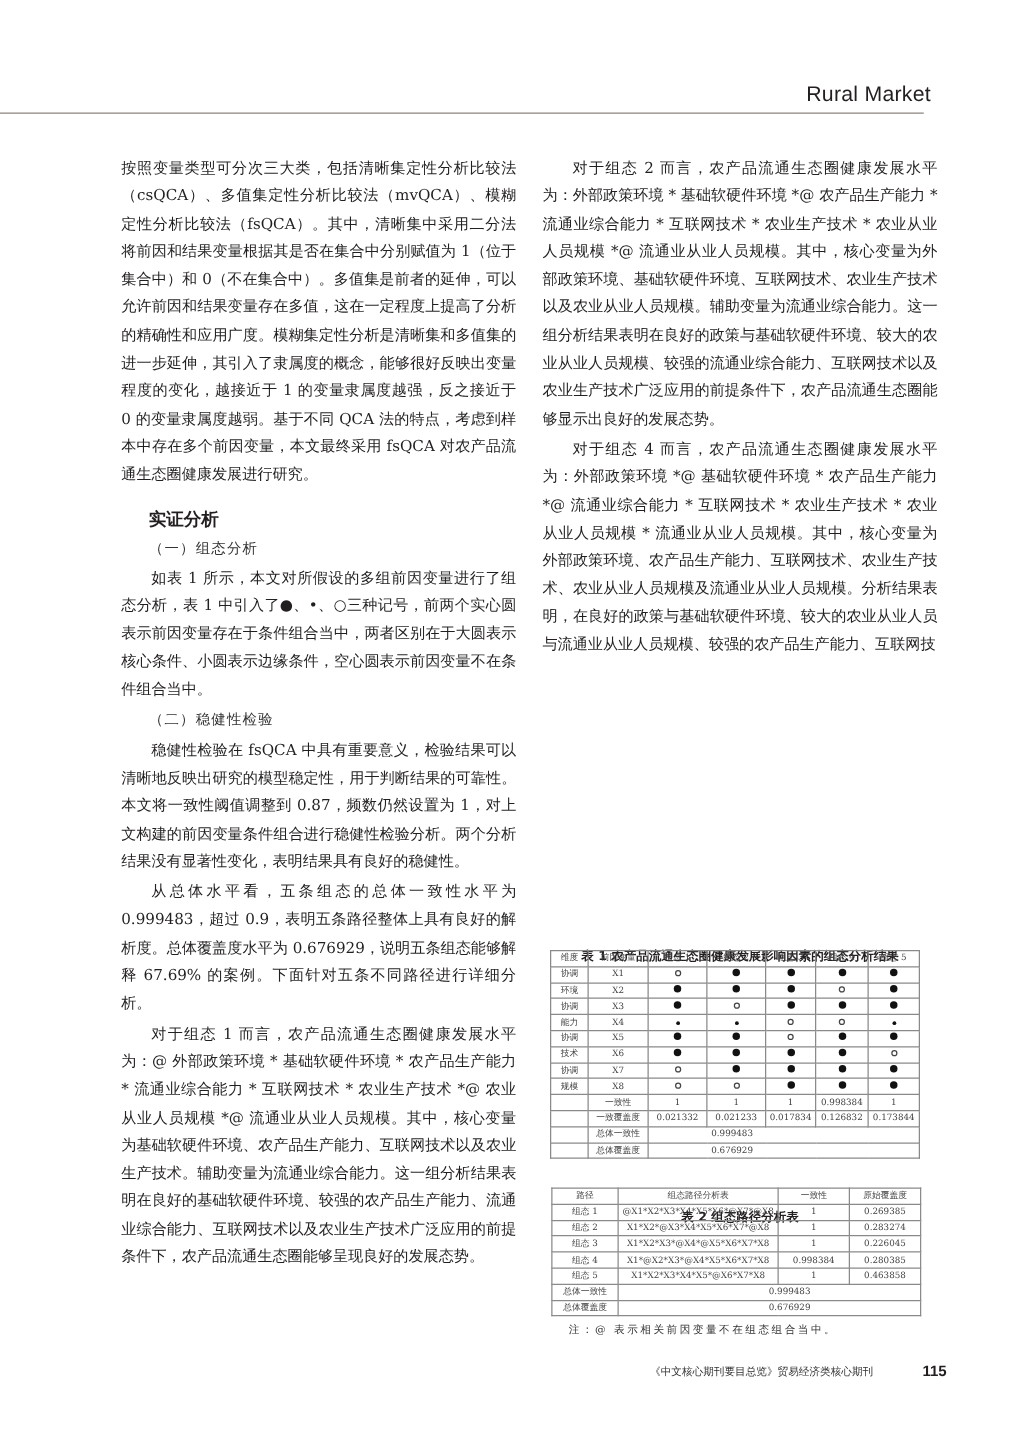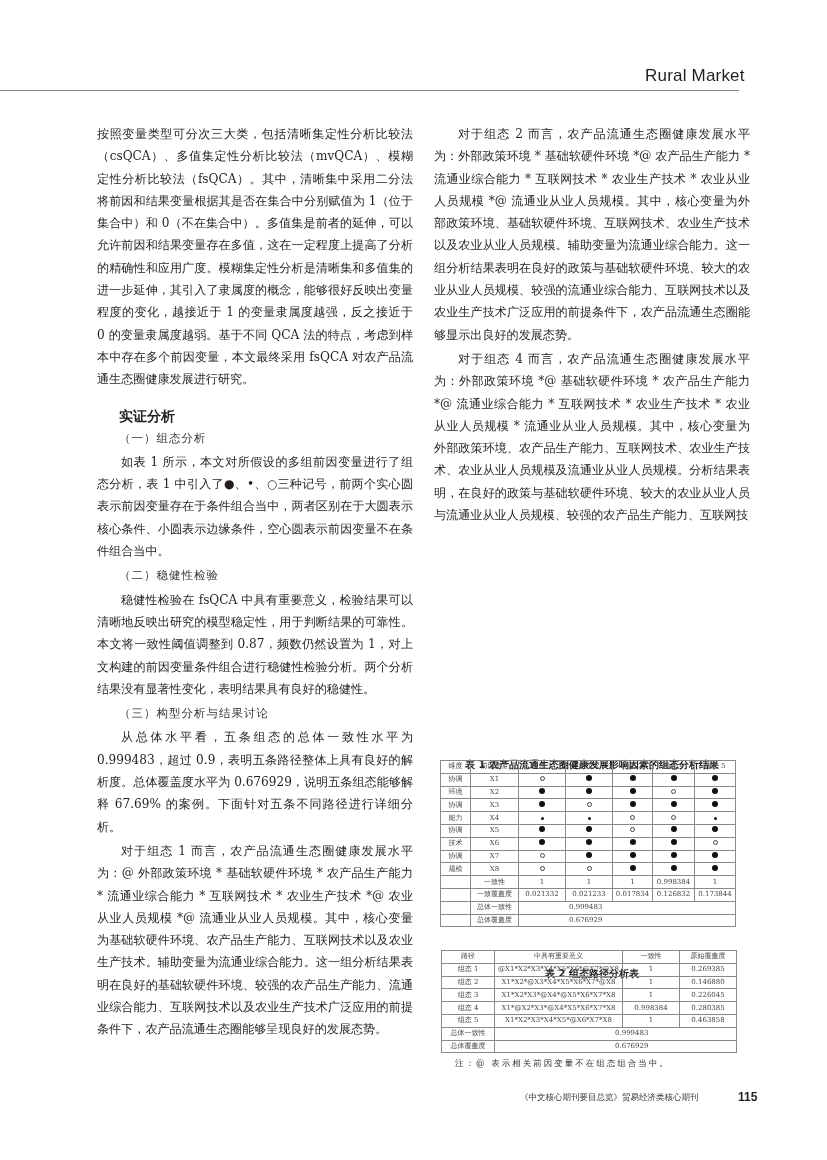--- a/index.html
+++ b/index.html
@@ -39,21 +39,20 @@
 <div class="header-title">Rural Market</div>
 <div class="header-rule"></div>
 
 <div class="col left">
   <p class="body noindent">按照变量类型可分次三大类，包括清晰集定性分析比较法（csQCA）、多值集定性分析比较法（mvQCA）、模糊定性分析比较法（fsQCA）。其中，清晰集中采用二分法将前因和结果变量根据其是否在集合中分别赋值为 1（位于集合中）和 0（不在集合中）。多值集是前者的延伸，可以允许前因和结果变量存在多值，这在一定程度上提高了分析的精确性和应用广度。模糊集定性分析是清晰集和多值集的进一步延伸，其引入了隶属度的概念，能够很好反映出变量程度的变化，越接近于 1 的变量隶属度越强，反之接近于 0 的变量隶属度越弱。基于不同 QCA 法的特点，考虑到样本中存在多个前因变量，本文最终采用 fsQCA 对农产品流通生态圈健康发展进行研究。</p>
   <h2 class="sec">实证分析</h2>
   <h3 class="sub">（一）组态分析</h3>
   <p class="body">如表 1 所示，本文对所假设的多组前因变量进行了组态分析，表 1 中引入了●、•、○三种记号，前两个实心圆表示前因变量存在于条件组合当中，两者区别在于大圆表示核心条件、小圆表示边缘条件，空心圆表示前因变量不在条件组合当中。</p>
   <h3 class="sub">（二）稳健性检验</h3>
   <p class="body">稳健性检验在 fsQCA 中具有重要意义，检验结果可以清晰地反映出研究的模型稳定性，用于判断结果的可靠性。本文将一致性阈值调整到 0.87，频数仍然设置为 1，对上文构建的前因变量条件组合进行稳健性检验分析。两个分析结果没有显著性变化，表明结果具有良好的稳健性。</p>
-  <h3 class="sub">（三）构型分析与结果讨论</h3>
   <p class="body">从总体水平看，五条组态的总体一致性水平为 0.999483，超过 0.9，表明五条路径整体上具有良好的解析度。总体覆盖度水平为 0.676929，说明五条组态能够解释 67.69% 的案例。下面针对五条不同路径进行详细分析。</p>
   <p class="body">对于组态 1 而言，农产品流通生态圈健康发展水平为：@ 外部政策环境 * 基础软硬件环境 * 农产品生产能力 * 流通业综合能力 * 互联网技术 * 农业生产技术 *@ 农业从业人员规模 *@ 流通业从业人员规模。其中，核心变量为基础软硬件环境、农产品生产能力、互联网技术以及农业生产技术。辅助变量为流通业综合能力。这一组分析结果表明在良好的基础软硬件环境、较强的农产品生产能力、流通业综合能力、互联网技术以及农业生产技术广泛应用的前提条件下，农产品流通生态圈能够呈现良好的发展态势。</p>
 </div>
 
 <div class="col right">
   <p class="body">对于组态 2 而言，农产品流通生态圈健康发展水平为：外部政策环境 * 基础软硬件环境 *@ 农产品生产能力 * 流通业综合能力 * 互联网技术 * 农业生产技术 * 农业从业人员规模 *@ 流通业从业人员规模。其中，核心变量为外部政策环境、基础软硬件环境、互联网技术、农业生产技术以及农业从业人员规模。辅助变量为流通业综合能力。这一组分析结果表明在良好的政策与基础软硬件环境、较大的农业从业人员规模、较强的流通业综合能力、互联网技术以及农业生产技术广泛应用的前提条件下，农产品流通生态圈能够显示出良好的发展态势。</p>
   <p class="body">对于组态 4 而言，农产品流通生态圈健康发展水平为：外部政策环境 *@ 基础软硬件环境 * 农产品生产能力 *@ 流通业综合能力 * 互联网技术 * 农业生产技术 * 农业从业人员规模 * 流通业从业人员规模。其中，核心变量为外部政策环境、农产品生产能力、互联网技术、农业生产技术、农业从业人员规模及流通业从业人员规模。分析结果表明，在良好的政策与基础软硬件环境、较大的农业从业人员与流通业从业人员规模、较强的农产品生产能力、互联网技</p>
 </div>
 
 <div class="cap1">
@@ -193,37 +192,37 @@
   <table class="t" id="t2">
     <colgroup>
       <col style="width:53px">
         <col style="width:128px">
         <col style="width:57px">
         <col style="width:57px">
     </colgroup>
     <thead>
         <tr id="t2-head">
           <td>路径</td>
-          <td>中具有重要意义</td>
+          <td>组态路径分析表</td>
           <td>一致性</td>
           <td>原始覆盖度</td>
         </tr>
       </thead>
     <tbody id="t2-body">
         <tr>
           <td>组态 1</td>
           <td>@X1*X2*X3*X4*X5*X6*@X7*@X8</td>
           <td>1</td>
           <td>0.269385</td>
         </tr>
         <tr>
           <td>组态 2</td>
           <td>X1*X2*@X3*X4*X5*X6*X7*@X8</td>
           <td>1</td>
-          <td>0.146880</td>
+          <td>0.283274</td>
         </tr>
         <tr>
           <td>组态 3</td>
           <td>X1*X2*X3*@X4*@X5*X6*X7*X8</td>
           <td>1</td>
           <td>0.226045</td>
         </tr>
         <tr>
           <td>组态 4</td>
           <td>X1*@X2*X3*@X4*X5*X6*X7*X8</td>

